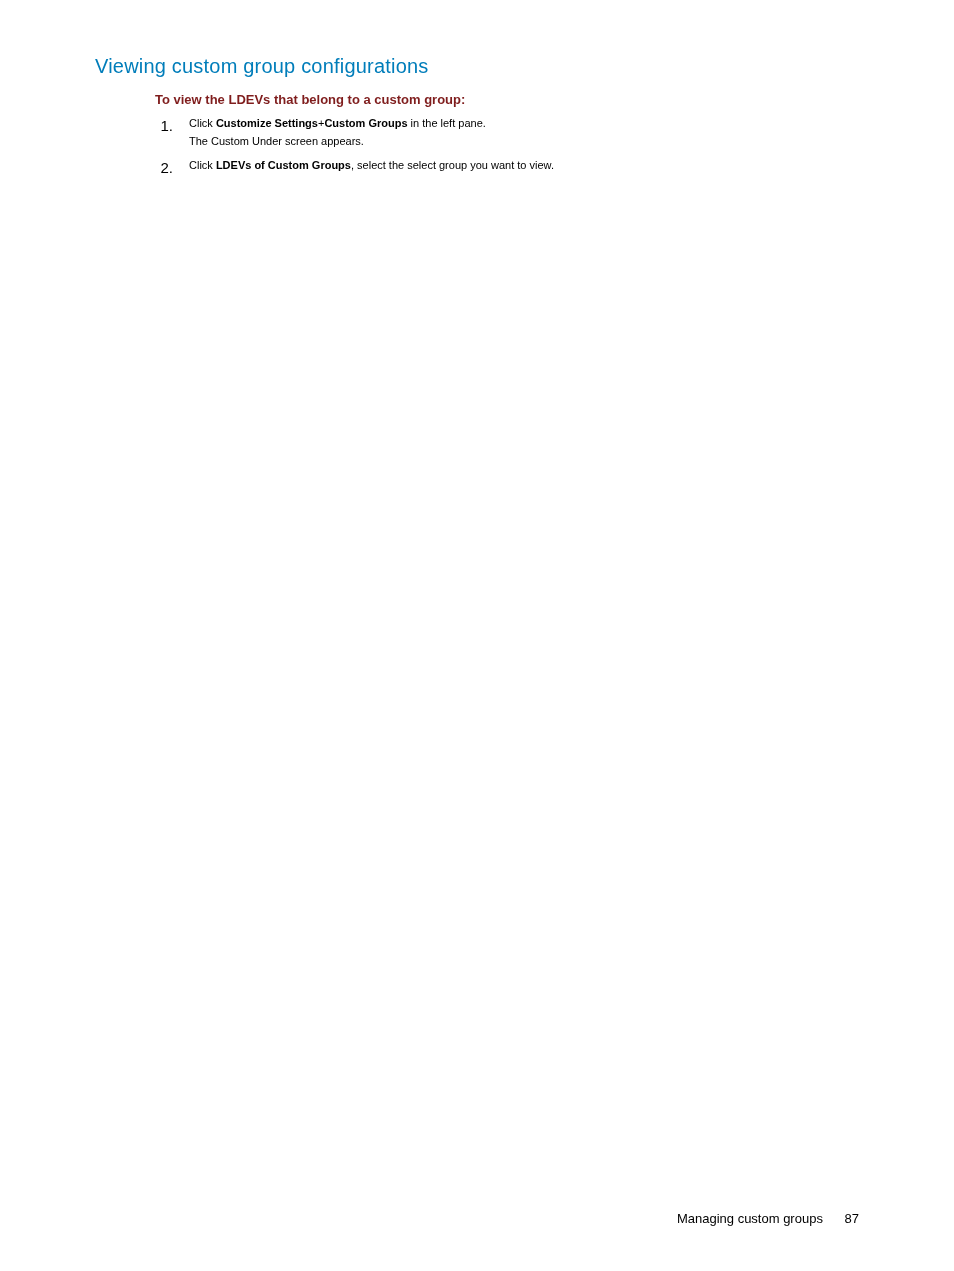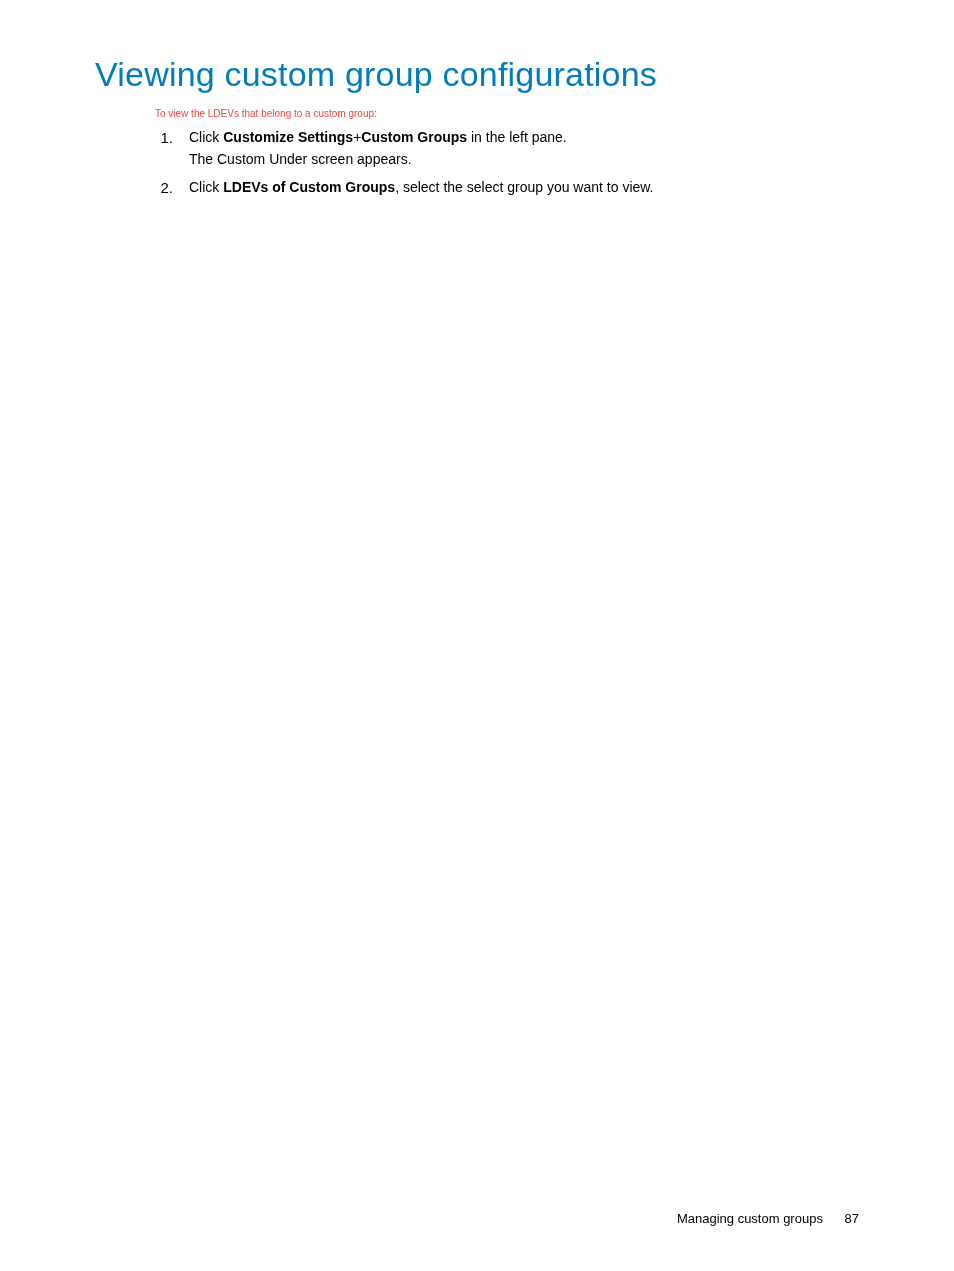--- a/index.html
+++ b/index.html
@@ -12,49 +12,50 @@
       height: 1271px;
       background: #ffffff;
       font-family: Arial, Helvetica, sans-serif;
       position: relative;
       color: #000000;
     }
     .page-content {
       padding: 55px 95px 0 95px;
     }
     .section-heading {
-      font-size: 34px;
+      font-size: 20px;
       font-weight: normal;
       color: #007dba;
       margin-bottom: 14px;
       letter-spacing: 0.2px;
     }
     .intro-text {
-      font-size: 10px;
-      color: #ef4444;
+      font-size: 13px;
+      color: #7f1d1d;
       margin-left: 60px;
       margin-bottom: 10px;
+      font-weight: bold;
     }
     .ordered-list {
       list-style: none;
       margin-left: 60px;
     }
     .list-item {
       display: flex;
       margin-bottom: 6px;
     }
     .list-number {
       width: 34px;
       text-align: right;
       padding-right: 16px;
       font-size: 15px;
       flex-shrink: 0;
     }
     .list-content {
-      font-size: 14px;
+      font-size: 11px;
       flex: 1;
     }
     .list-content p {
       margin-bottom: 6px;
     }
     .bold {
       font-weight: bold;
     }
     .footer {
       position: absolute;

